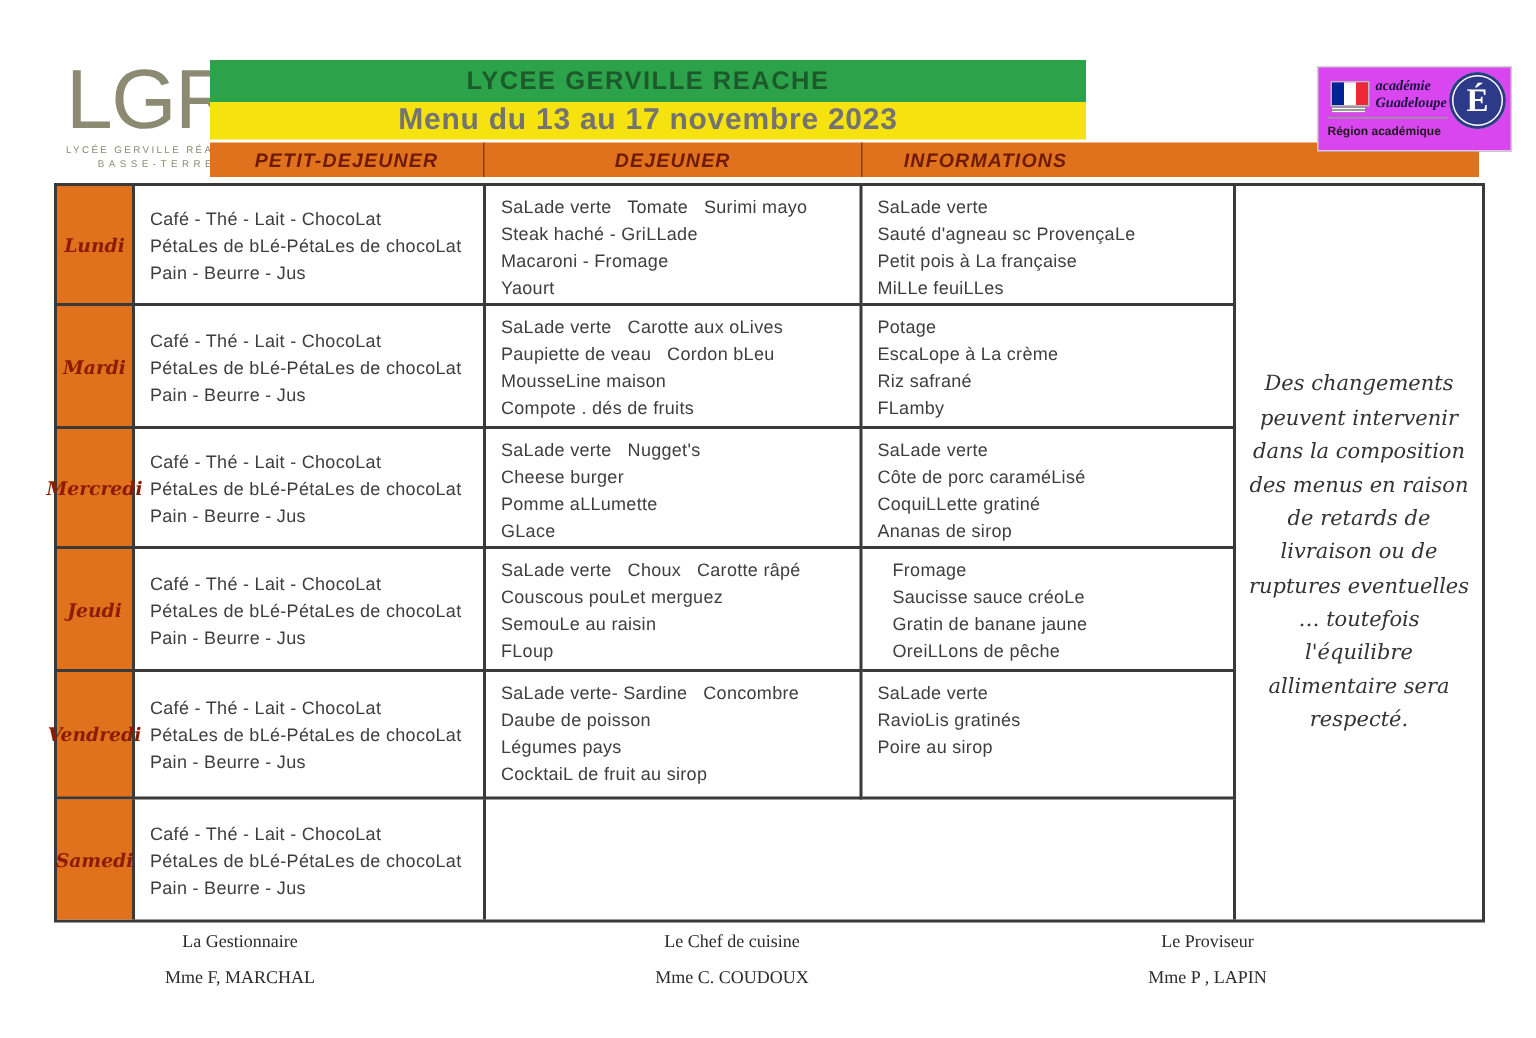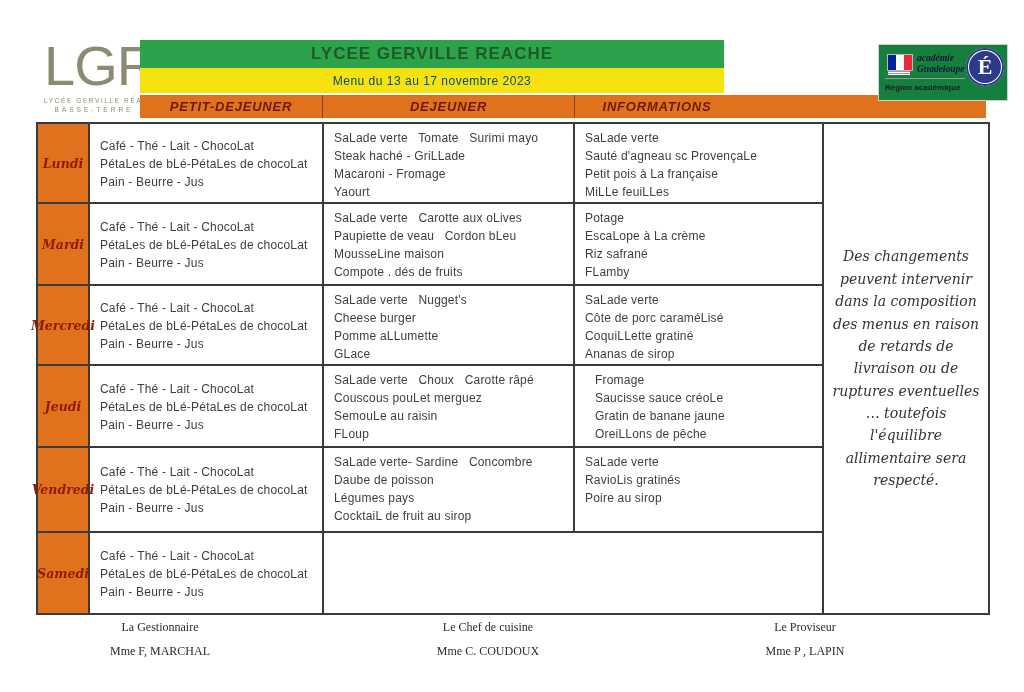--- a/index.html
+++ b/index.html
@@ -1,41 +1,41 @@
 <!DOCTYPE html>
 <html><head>
 <meta charset="utf-8">
 <style>
   html,body{margin:0;padding:0;background:#fff;}
   .page{position:relative;width:1024px;height:692px;background:#ffffff;overflow:hidden;
         font-family:"Liberation Sans",sans-serif;}
 
   
-  .lgr{position:absolute;left:44px;top:38px;width:100px;text-align:center;color:#8d8a73;}
+  .lgr{position:absolute;left:44px;top:38px;width:100px;text-align:right;color:#8d8a73;}
   .lgr-abbr{font-size:56px;line-height:56px;font-weight:400;letter-spacing:-1px;
             font-family:"Liberation Sans",sans-serif;}
   .lgr-sub{font-size:6.5px;letter-spacing:1.6px;margin-top:3px;white-space:nowrap;}
   .lgr-sub2{font-size:6.5px;letter-spacing:3px;margin-top:2px;}
 
   
   .band{position:absolute;left:140px;width:584px;display:flex;align-items:center;justify-content:center;}
   .band-green{top:40px;height:28px;background:#2ca34a;}
   .band-green span{color:#1d5a2b;font-size:17px;font-weight:bold;letter-spacing:1px;}
   .band-yellow{top:68px;height:25px;background:#f6e20f;}
-  .band-yellow span{color:#0c4a6e;font-size:12px;font-weight:normal;letter-spacing:0.5px;}
+  .band-yellow span{color:#737373;font-size:20px;font-weight:bold;letter-spacing:0.5px;}
 
   
   .hdr{position:absolute;left:140px;top:95px;width:846px;height:23px;display:flex;background:#e0711d;}
   .hdr-cell{display:flex;align-items:center;justify-content:center;
             font-style:italic;font-weight:bold;font-size:13px;letter-spacing:0.8px;color:#6e1a00;}
   .hdr-cell + .hdr-cell{border-left:1.5px solid #8a4208;}
   .hc1{width:182px;} .hc2{width:251px;} .hc3{width:249px;} .hc4{width:164px;}
 
   
-  .acad{position:absolute;left:878px;top:44px;width:128px;height:55px;background:#15803d;
+  .acad{position:absolute;left:878px;top:44px;width:128px;height:55px;background:#d946ef;
         border:1px solid #cfcfcf;}
   .flag{position:absolute;left:8px;top:9px;width:24px;height:15px;display:flex;border:0.5px solid #bbb;}
   .flag div{flex:1;}
   .flag .b{background:#002395;} .flag .w{background:#fff;} .flag .r{background:#ed2939;}
   .flag-motto{position:absolute;left:9px;top:26px;width:22px;height:4px;
               background:repeating-linear-gradient(#9a9a9a 0 1px,#fff 1px 2px);}
   .acad-name{position:absolute;left:38px;top:8px;font-family:"Liberation Serif",serif;
              font-style:italic;font-weight:bold;font-size:9.5px;line-height:1.15;color:#14143c;}
   .acad-rule{position:absolute;left:6px;top:33px;width:80px;border-top:1px solid #9a9a9a;}
   .acad-region{position:absolute;left:6px;top:38px;font-size:8px;font-weight:bold;color:#1c1c1c;}

